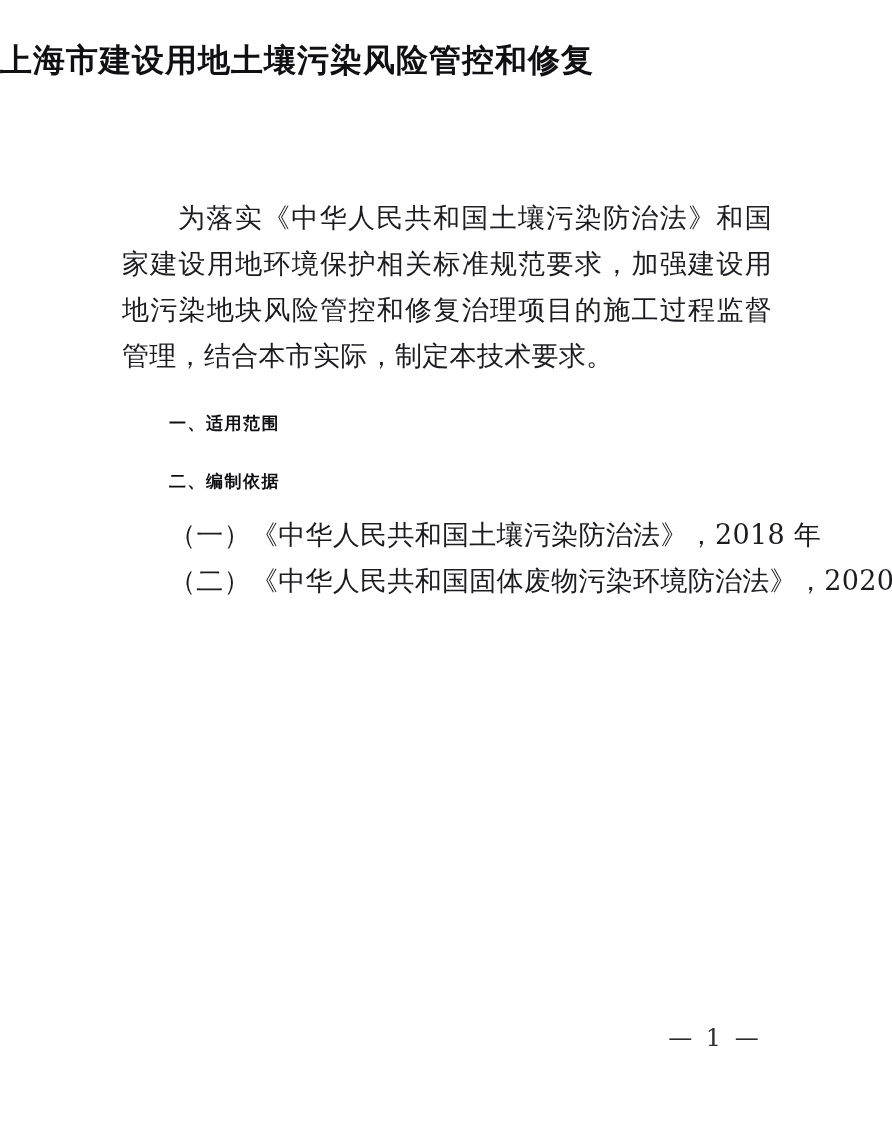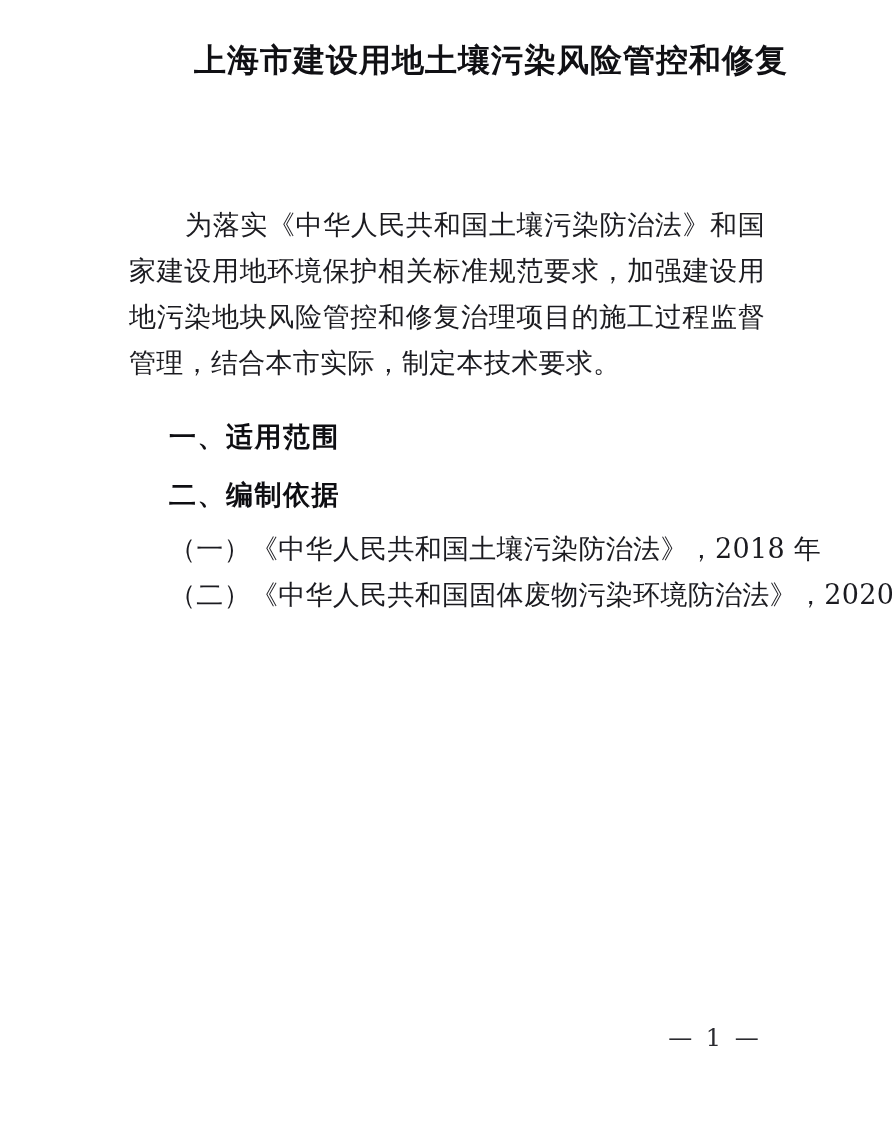--- a/index.html
+++ b/index.html
@@ -19,21 +19,21 @@
     color: #16161a;
     -webkit-font-smoothing: antialiased;
   }
 
   
   .doc-title {
     position: absolute;
     top: 34px;
     left: 0;
     width: 788px;
-    text-align: right;
+    text-align: left;
   }
 
   .title-line {
     font-family: "DejaVu Serif", "Liberation Serif", serif;
     font-weight: 700;
     font-size: 32px;
     line-height: 52px;
     letter-spacing: 1.0px;
     color: #101014;
     white-space: nowrap;
@@ -48,26 +48,26 @@
   }
 
   .para {
     font-size: 27px;
     line-height: 46px;
     letter-spacing: 0.3px;
     text-indent: 56px;
     text-align: justify;
     text-justify: inter-character;
     color: #1b1b20;
-    margin: 16px;
+    margin: 9px;
   }
 
   .section-heading {
     font-weight: 700;
-    font-size: 27px;
+    font-size: 17px;
     line-height: 46px;
     letter-spacing: 1.5px;
     text-indent: 56px;
     color: #0e0e12;
     margin: 0;
     padding-top: 10px;
   }
 
   .heading-gap-top {
     padding-top: 12px;

